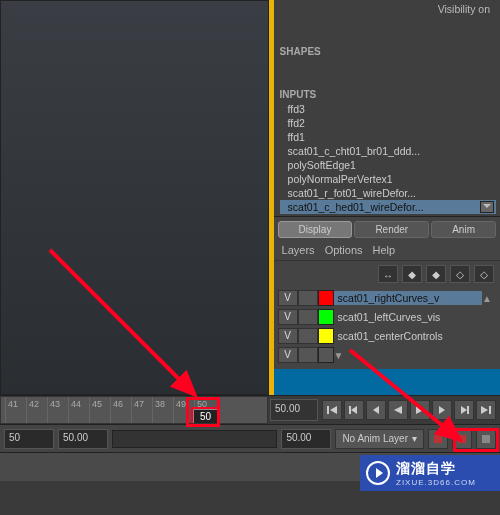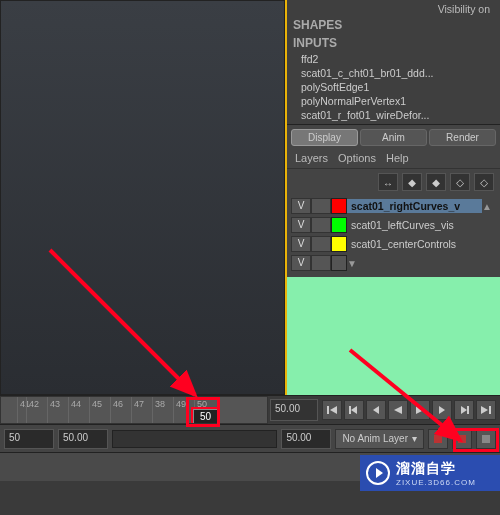--- a/index.html
+++ b/index.html
@@ -19,32 +19,32 @@
   }
   .viewport {
     width: 285px;
     height: 100%;
     background: linear-gradient(to bottom, #3a3e44 0%, #2a2d32 100%);
     border: 1px solid #222;
     position: relative;
   }
   .right-panel {
     flex: 1;
-    background: #86efac;
-    border-left: 2px solid #eab308;
+    background: #0369a1;
+    border-left: 5px solid #eab308;
     display: flex;
     flex-direction: column;
   }
   .attr-list {
     flex: 0 0 auto;
     background: #3f3f3f;
     padding: 2px 4px 2px 6px;
     overflow: hidden;
   }
-  .attr-header { color: #aaa; font-weight: bold; font-size: 12px; padding: 2px 0; }
+  .attr-header { color: #aaa; font-weight: bold; font-size: 10px; padding: 2px 0; margin-top: 28px; }
   .attr-line {
     padding: 1px 0 1px 8px;
     color: #ccc;
     font-size: 10.5px;
     white-space: nowrap;
     overflow: hidden;
     display: flex;
     align-items: center;
   }
   .visibility-row { justify-content: flex-end; padding-right: 6px; color: #bbb; }
@@ -81,21 +81,21 @@
     display: flex;
     gap: 2px;
     padding: 2px 4px;
   }
   .tab-btn {
     background: #555;
     border: 1px solid #666;
     border-radius: 3px;
     color: #ccc;
     font-size: 10px;
-    padding: 2px 4px;
+    padding: 2px 20px;
     flex: 1;
     text-align: center;
   }
   .tab-btn.active { background: #777; border-color: #999; }
   .menu-row {
     display: flex;
     gap: 10px;
     padding: 4px 8px;
     font-size: 11px;
     color: #bbb;
@@ -118,21 +118,21 @@
   }
   .layers-list {
     padding: 2px 4px;
   }
   .layer-row {
     display: flex;
     align-items: center;
     height: 18px;
     margin-bottom: 1px;
   }
-  .layer-row.selected .layer-label { background: #5a7a9a; color: #111; font-weight: bold; }
+  .layer-row.selected .layer-label { background: #5a7a9a; color: #111; }
   .vbox {
     width: 20px; height: 16px;
     background: #555;
     border: 1px solid #333;
     text-align: center;
     font-size: 10px;
     color: #ddd;
     line-height: 14px;
   }
   .box {
@@ -313,32 +313,38 @@
 </head>
 <body>
 
 <div class="main-area">
   <div class="viewport"></div>
   <div class="right-panel">
     <div class="attr-list">
       <div class="attr-line visibility-row">Visibility on</div>
       <div class="attr-header">SHAPES</div>
       <div class="attr-header">INPUTS</div>
+      <div class="attr-line">ffd3</div>
       <div class="attr-line">ffd2</div>
+      <div class="attr-line">ffd1</div>
       <div class="attr-line">scat01_c_cht01_br01_ddd...</div>
       <div class="attr-line">polySoftEdge1</div>
       <div class="attr-line">polyNormalPerVertex1</div>
       <div class="attr-line">scat01_r_fot01_wireDefor...</div>
+      <div class="attr-line blue">
+        <span>scat01_c_hed01_wireDefor...</span>
+        <span class="mini-scroll down"></span>
+      </div>
     </div>
 
     <div class="display-section">
       <div class="tab-row">
         <div class="tab-btn active">Display</div>
+        <div class="tab-btn">Render</div>
         <div class="tab-btn">Anim</div>
-        <div class="tab-btn">Render</div>
       </div>
       <div class="menu-row">
         <span>Layers</span>
         <span>Options</span>
         <span>Help</span>
       </div>
       <div class="icon-row">
         <div class="layer-icon">↔</div>
         <div class="layer-icon">◆</div>
         <div class="layer-icon">◆</div>
@@ -371,21 +377,21 @@
           <div class="swatch" style="background:#555"></div>
           <div class="tri-icon">▼</div>
         </div>
       </div>
     </div>
   </div>
 </div>
 
 <div class="timeline">
   <div class="time-ruler">
-    <div class="tick" style="left:16px">41</div>
+    <div class="tick" style="left:4px">41</div>
     <div class="tick" style="left:25px">42</div>
     <div class="tick" style="left:46px">43</div>
     <div class="tick" style="left:67px">44</div>
     <div class="tick" style="left:88px">45</div>
     <div class="tick" style="left:109px">46</div>
     <div class="tick" style="left:130px">47</div>
     <div class="tick" style="left:151px">38</div>
     <div class="tick" style="left:172px">49</div>
     <div class="tick" style="left:193px">50</div>
     <div class="current-frame" style="left:192px">50</div>

